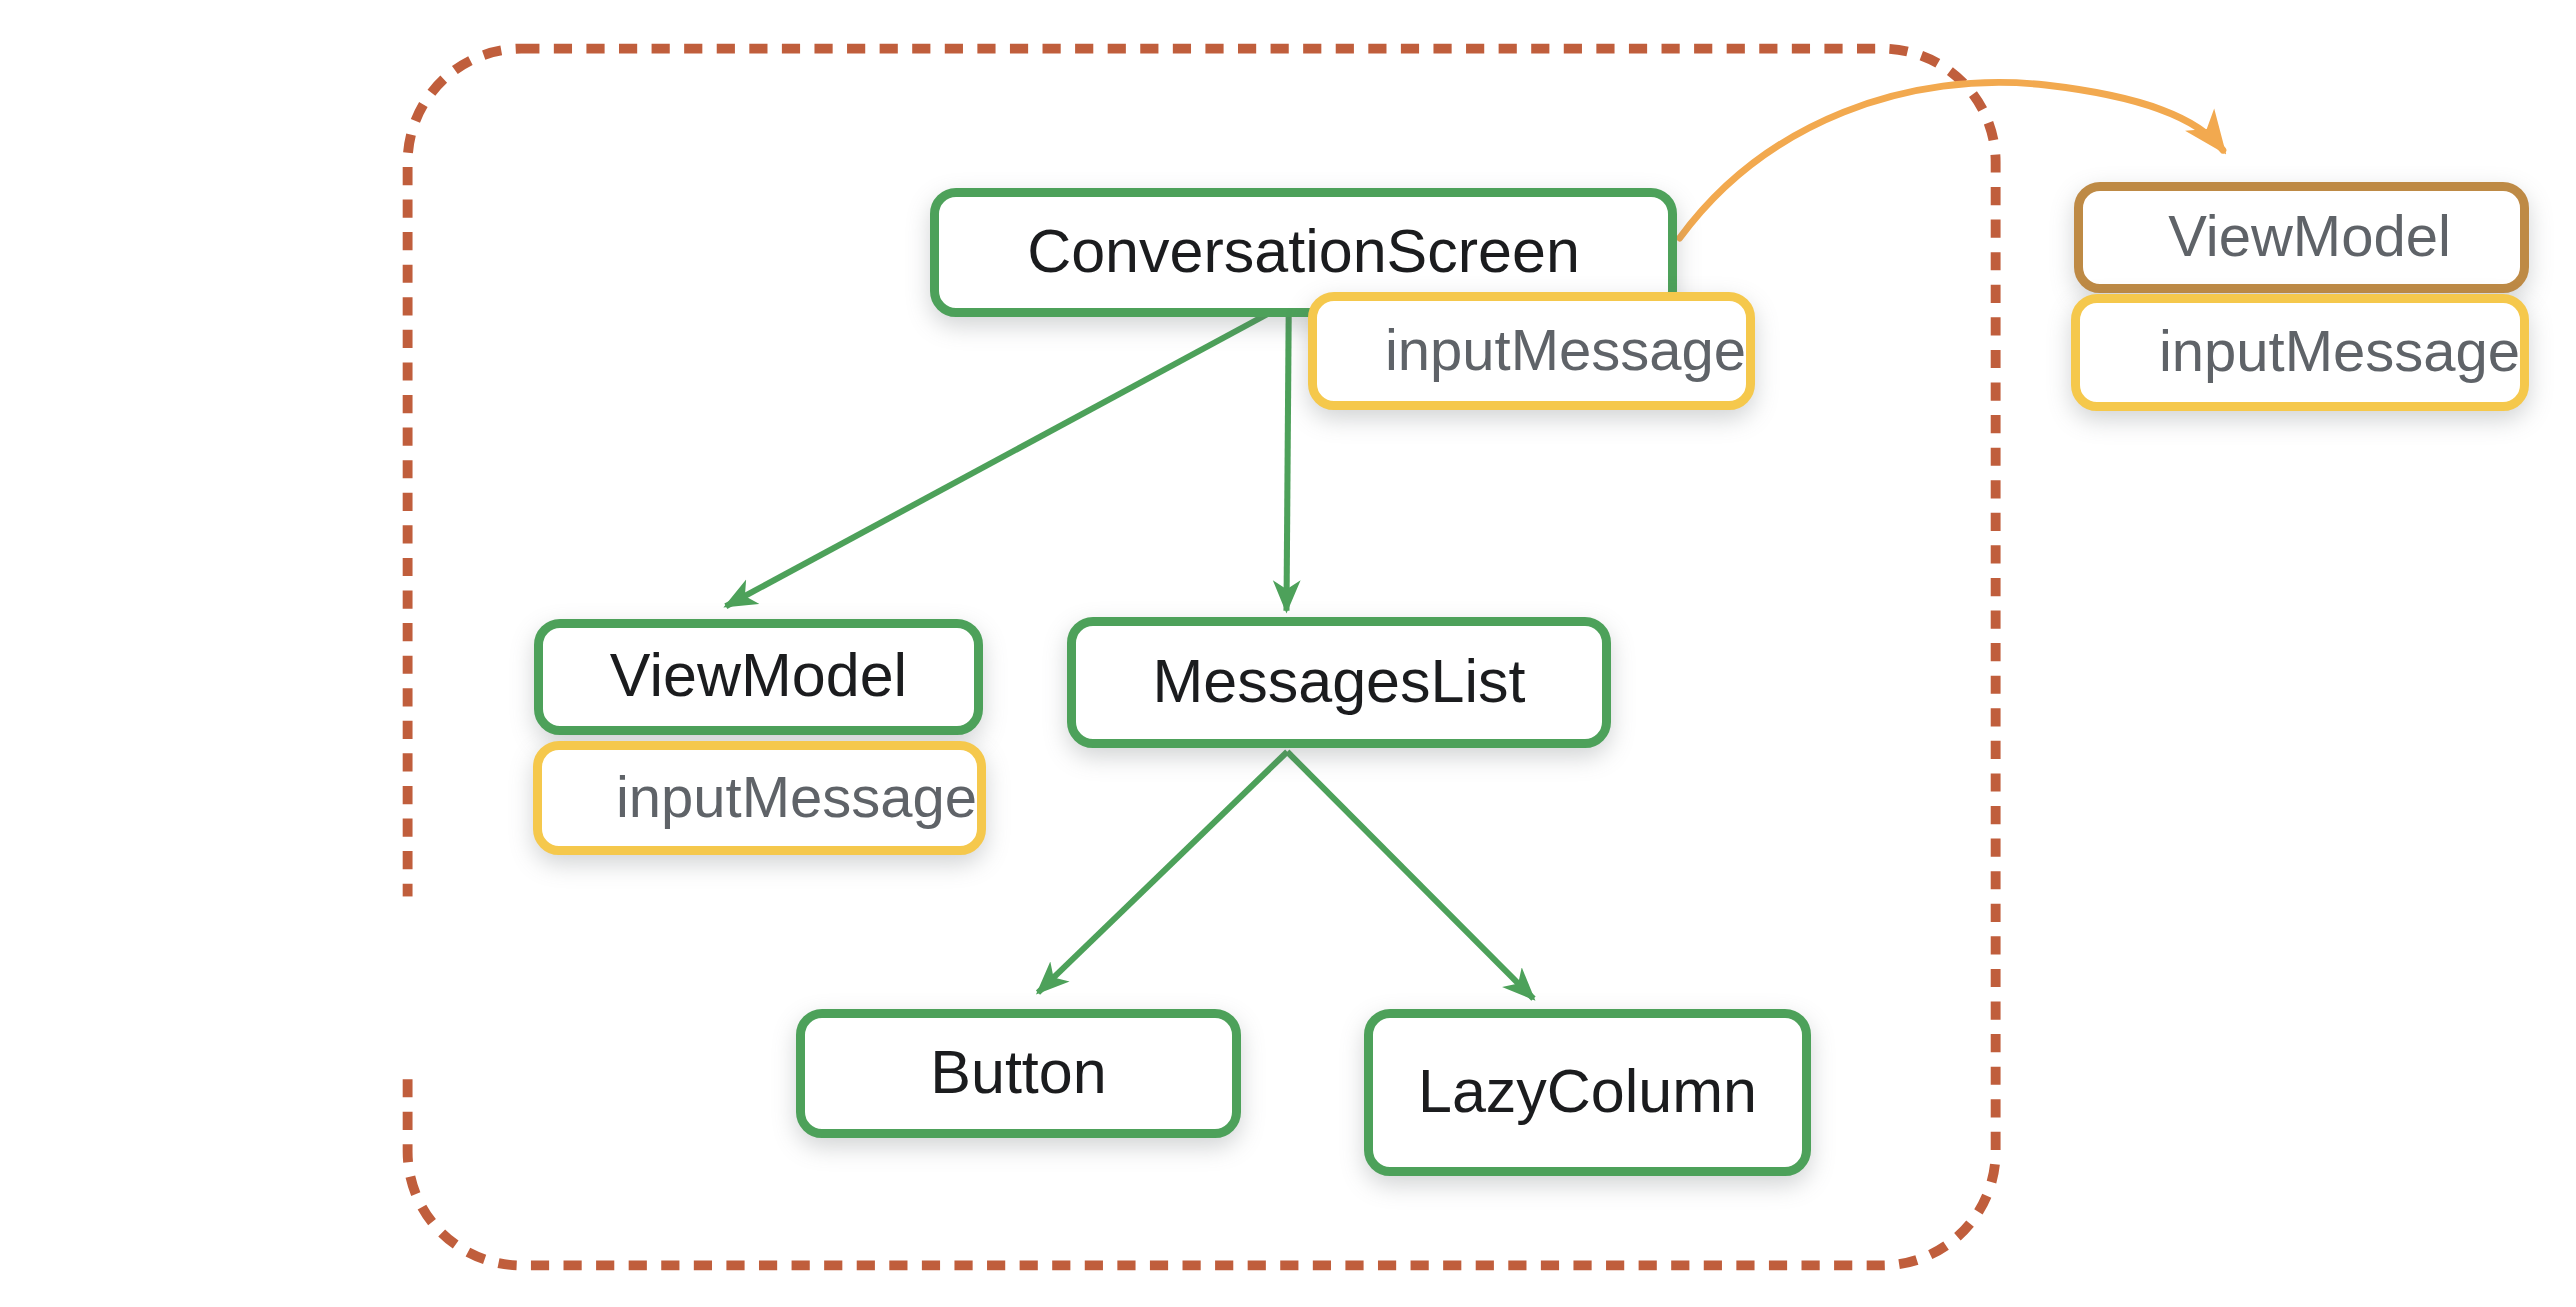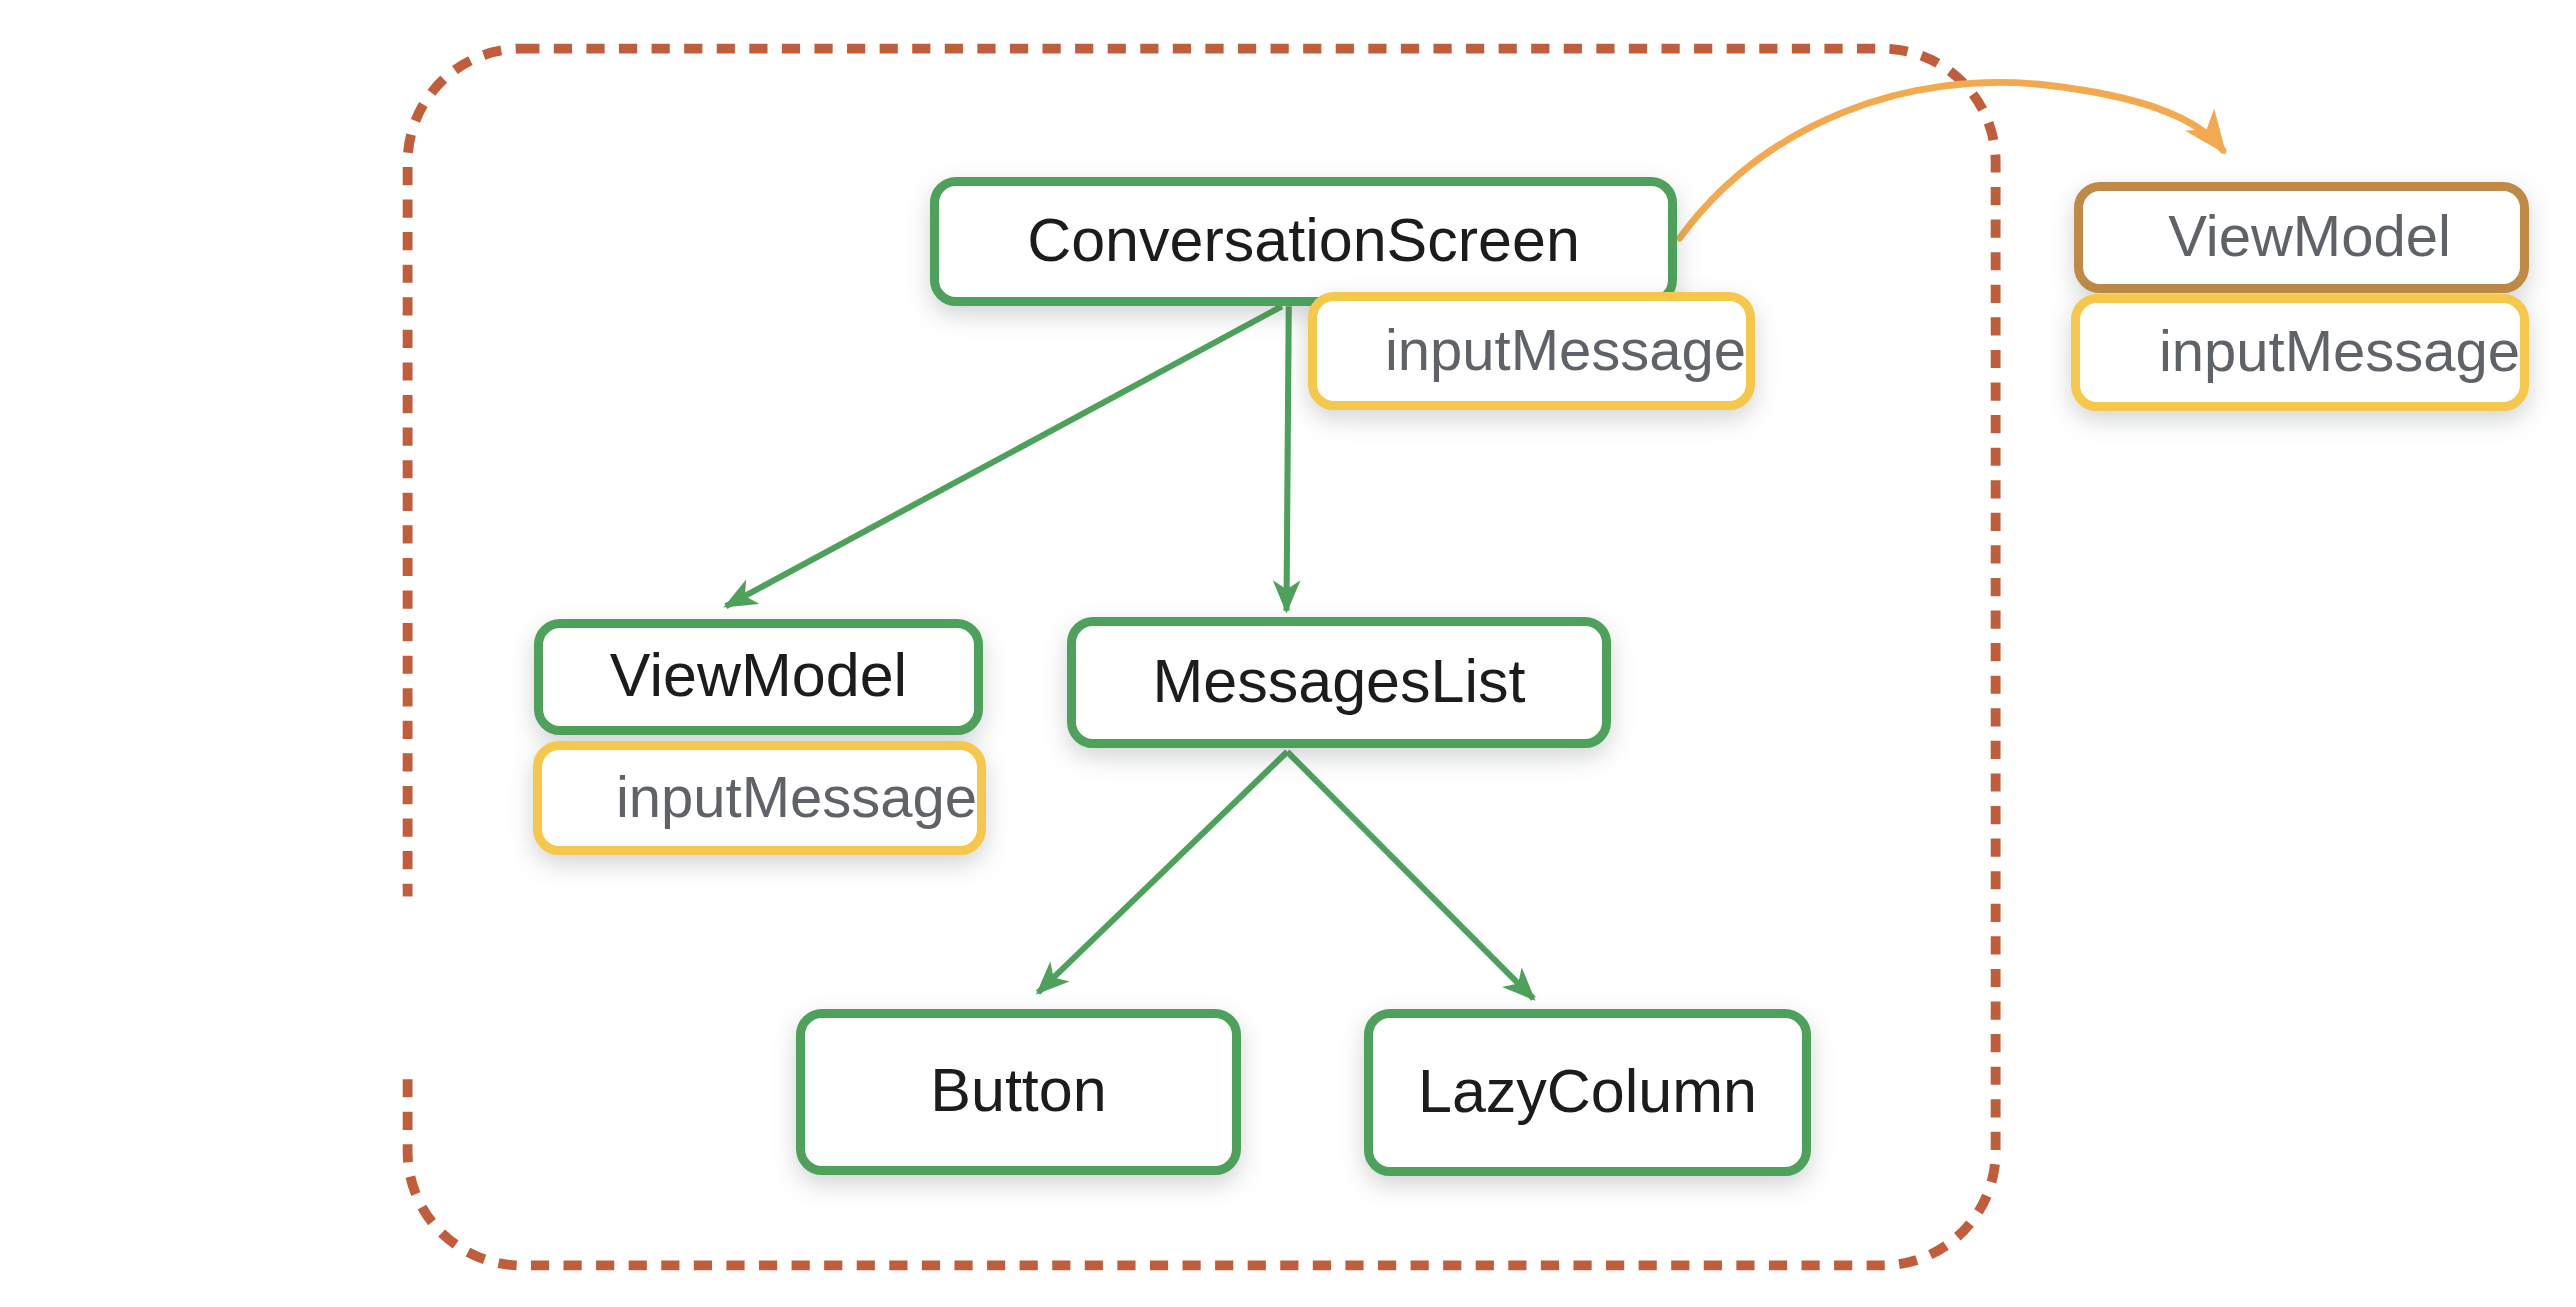--- a/index.html
+++ b/index.html
@@ -38,28 +38,28 @@
     line-height: 1;
     padding-bottom: 3px;
   }
   .green  { border: 9px solid #4DA15A; }
   .yellow { border: 9.8px solid #F5C84C; z-index: 3; justify-content: flex-end; }
   .brown  { border: 9.8px solid #BE8A45; padding-left: 16px; }
   .lbl-dark { color: #1B1C1E; font-size: 61px; }
   .lbl-gray { color: #5F6368; font-size: 58px; }
 
   
-  .conversation-screen { left: 930px; top: 177px;  width: 747px; height: 129px; text-align: center; }
+  .conversation-screen { left: 930px; top: 188px;  width: 747px; height: 129px; text-align: center; }
   .cs-state            { left: 1308px; top: 292px;  width: 447px; height: 118px; }
   .view-model          { left: 2074px; top: 182px;  width: 455px; height: 111px; }
   .vm-state            { left: 2071px; top: 294px;  width: 458px; height: 117px; }
   .user-input          { left: 534px;  top: 619px;  width: 449px; height: 116px; }
   .ui-state            { left: 533px;  top: 741px;  width: 453px; height: 114px; }
   .messages-list       { left: 1067px; top: 617px;  width: 544px; height: 131px; }
-  .button-node         { left: 796px; top: 1009px; width: 445px; height: 166px; }
+  .button-node         { left: 796px; top: 1009px; width: 445px; height: 129px; }
   .lazy-column         { left: 1364px; top: 1009px; width: 447px; height: 167px; }
 
   .diagram-title {
     position: absolute;
     left: 61px;
     top: 949px;
     font-size: 71px;
     font-weight: bold;
     color: #BF5B3B;
     line-height: 1;

